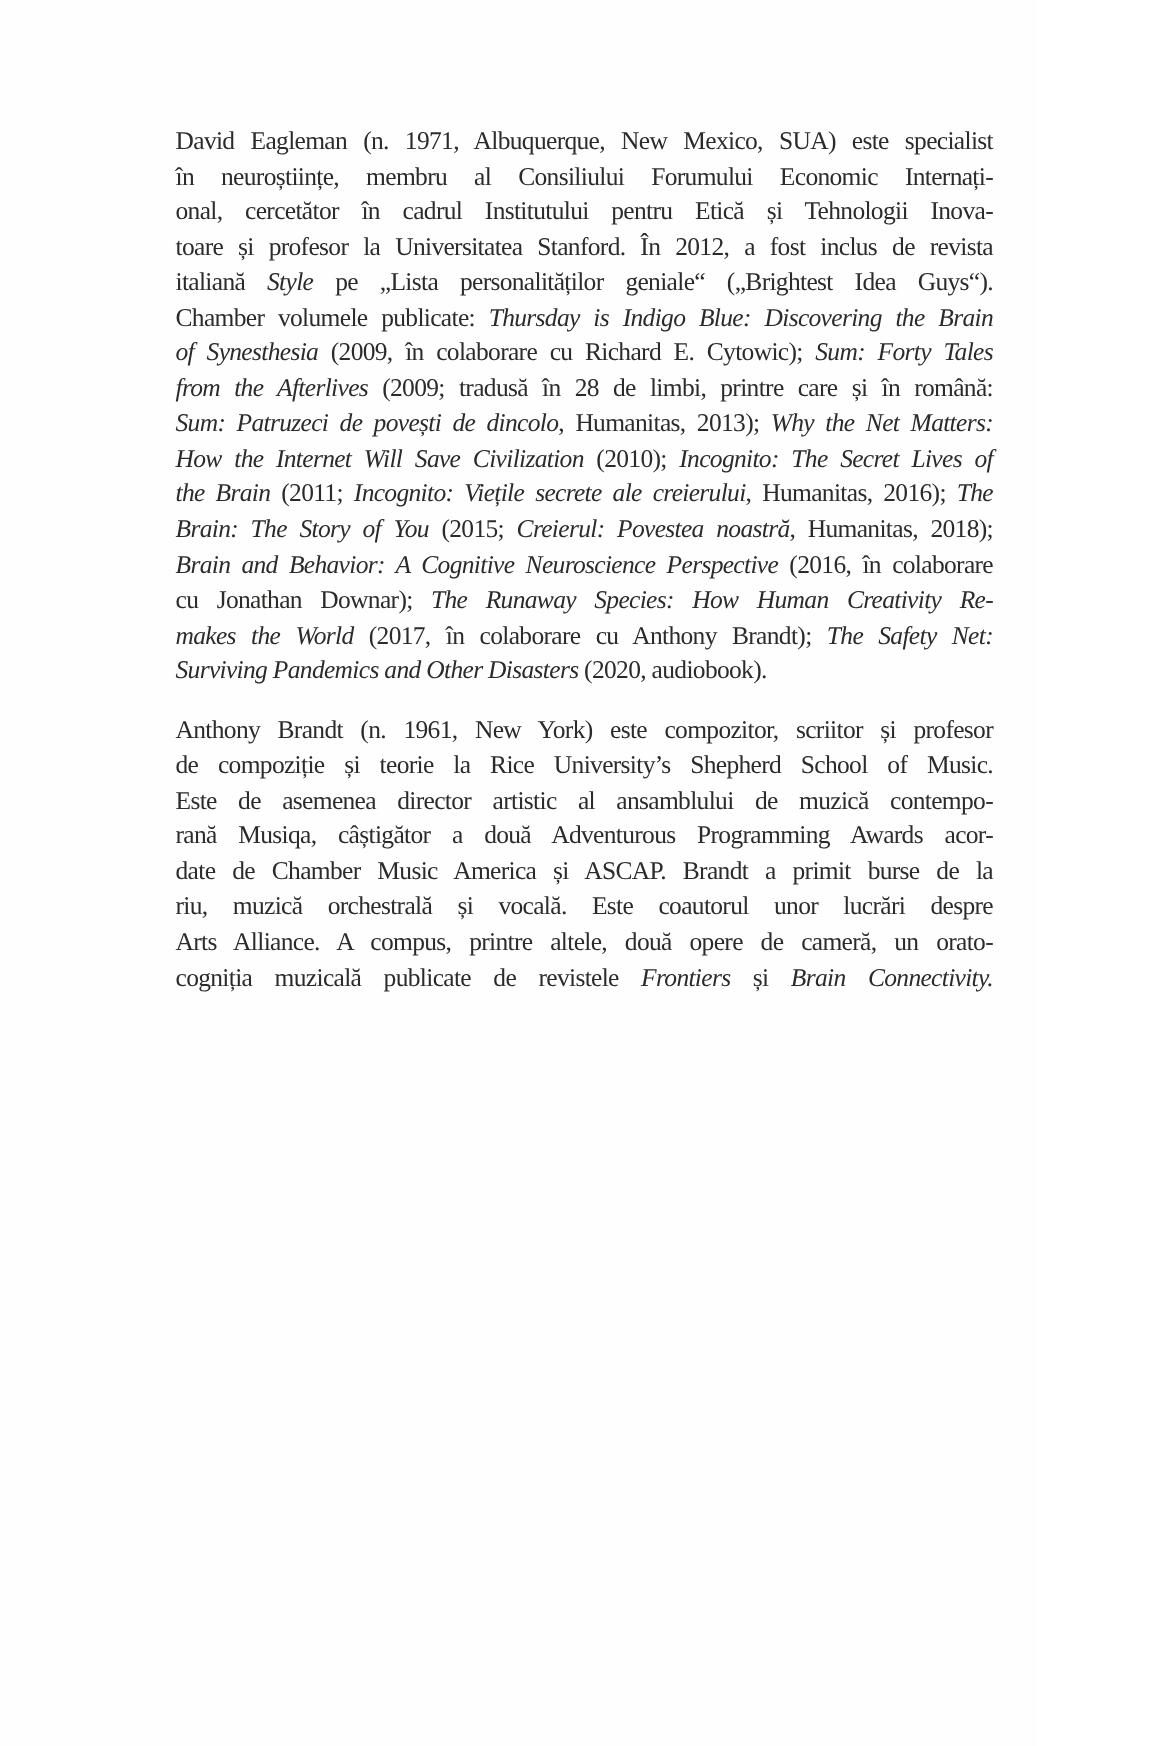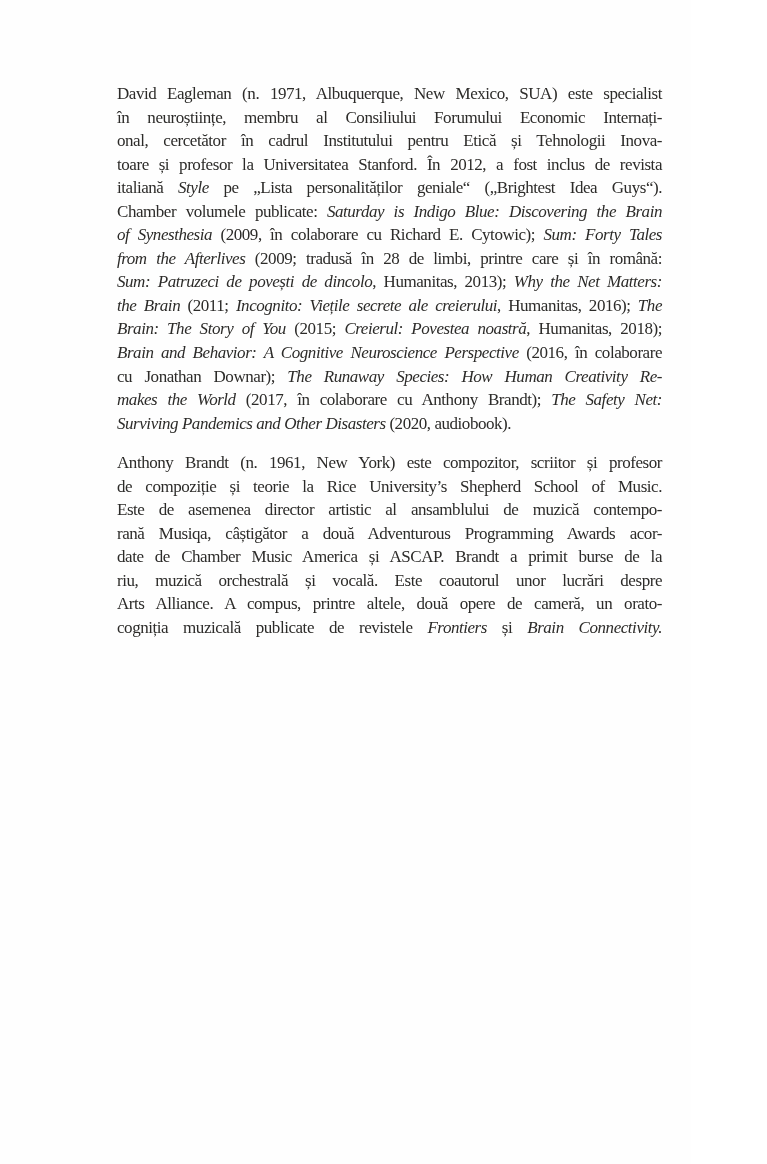--- a/index.html
+++ b/index.html
@@ -44,24 +44,25 @@
 <body>
 
 <div class="page">
   <div class="text-block">
       <div class="paragraph">
         <div class="line"><span class="run">David Eagleman (n. 1971, Albuquerque, New Mexico, SUA) este specialist</span></div>
         <div class="line"><span class="run">în neuroștiințe, membru al Consiliului Forumului Economic Internați-</span></div>
         <div class="line"><span class="run">onal, cercetător în cadrul Institutului pentru Etică și Tehnologii Inova-</span></div>
         <div class="line"><span class="run">toare și profesor la Universitatea Stanford. În 2012, a fost inclus de revista</span></div>
         <div class="line"><span class="run">italiană </span><span class="run italic">Style</span><span class="run"> pe „Lista personalităților geniale“ („Brightest Idea Guys“).</span></div>
-        <div class="line"><span class="run">Chamber volumele publicate: </span><span class="run italic">Saturday is Indigo Blue: Discovering the Brain</span></div>
+        <div class="line"><span class="run">Chamber volumele publicate: </span><span class="run italic">Thursday is Indigo Blue: Discovering the Brain</span></div>
         <div class="line"><span class="run italic">of Synesthesia</span><span class="run"> (2009, în colaborare cu Richard E. Cytowic); </span><span class="run italic">Sum: Forty Tales</span></div>
         <div class="line"><span class="run italic">from the Afterlives</span><span class="run"> (2009; tradusă în 28 de limbi, printre care și în română:</span></div>
         <div class="line"><span class="run italic">Sum: Patruzeci de povești de dincolo</span><span class="run">, Humanitas, 2013); </span><span class="run italic">Why the Net Matters:</span></div>
+        <div class="line"><span class="run italic">How the Internet Will Save Civilization</span><span class="run"> (2010); </span><span class="run italic">Incognito: The Secret Lives of</span></div>
         <div class="line"><span class="run italic">the Brain</span><span class="run"> (2011; </span><span class="run italic">Incognito: Viețile secrete ale creierului</span><span class="run">, Humanitas, 2016); </span><span class="run italic">The</span></div>
         <div class="line"><span class="run italic">Brain: The Story of You</span><span class="run"> (2015; </span><span class="run italic">Creierul: Povestea noastră</span><span class="run">, Humanitas, 2018);</span></div>
         <div class="line"><span class="run italic">Brain and Behavior: A Cognitive Neuroscience Perspective</span><span class="run"> (2016, în colaborare</span></div>
         <div class="line"><span class="run">cu Jonathan Downar); </span><span class="run italic">The Runaway Species: How Human Creativity Re-</span></div>
         <div class="line"><span class="run italic">makes the World</span><span class="run"> (2017, în colaborare cu Anthony Brandt); </span><span class="run italic">The Safety Net:</span></div>
         <div class="line last"><span class="run italic">Surviving Pandemics and Other Disasters</span><span class="run"> (2020, audiobook).</span></div>
       </div>
       <div class="paragraph">
         <div class="line"><span class="run">Anthony Brandt (n. 1961, New York) este compozitor, scriitor și profesor</span></div>
         <div class="line"><span class="run">de compoziție și teorie la Rice University’s Shepherd School of Music.</span></div>

